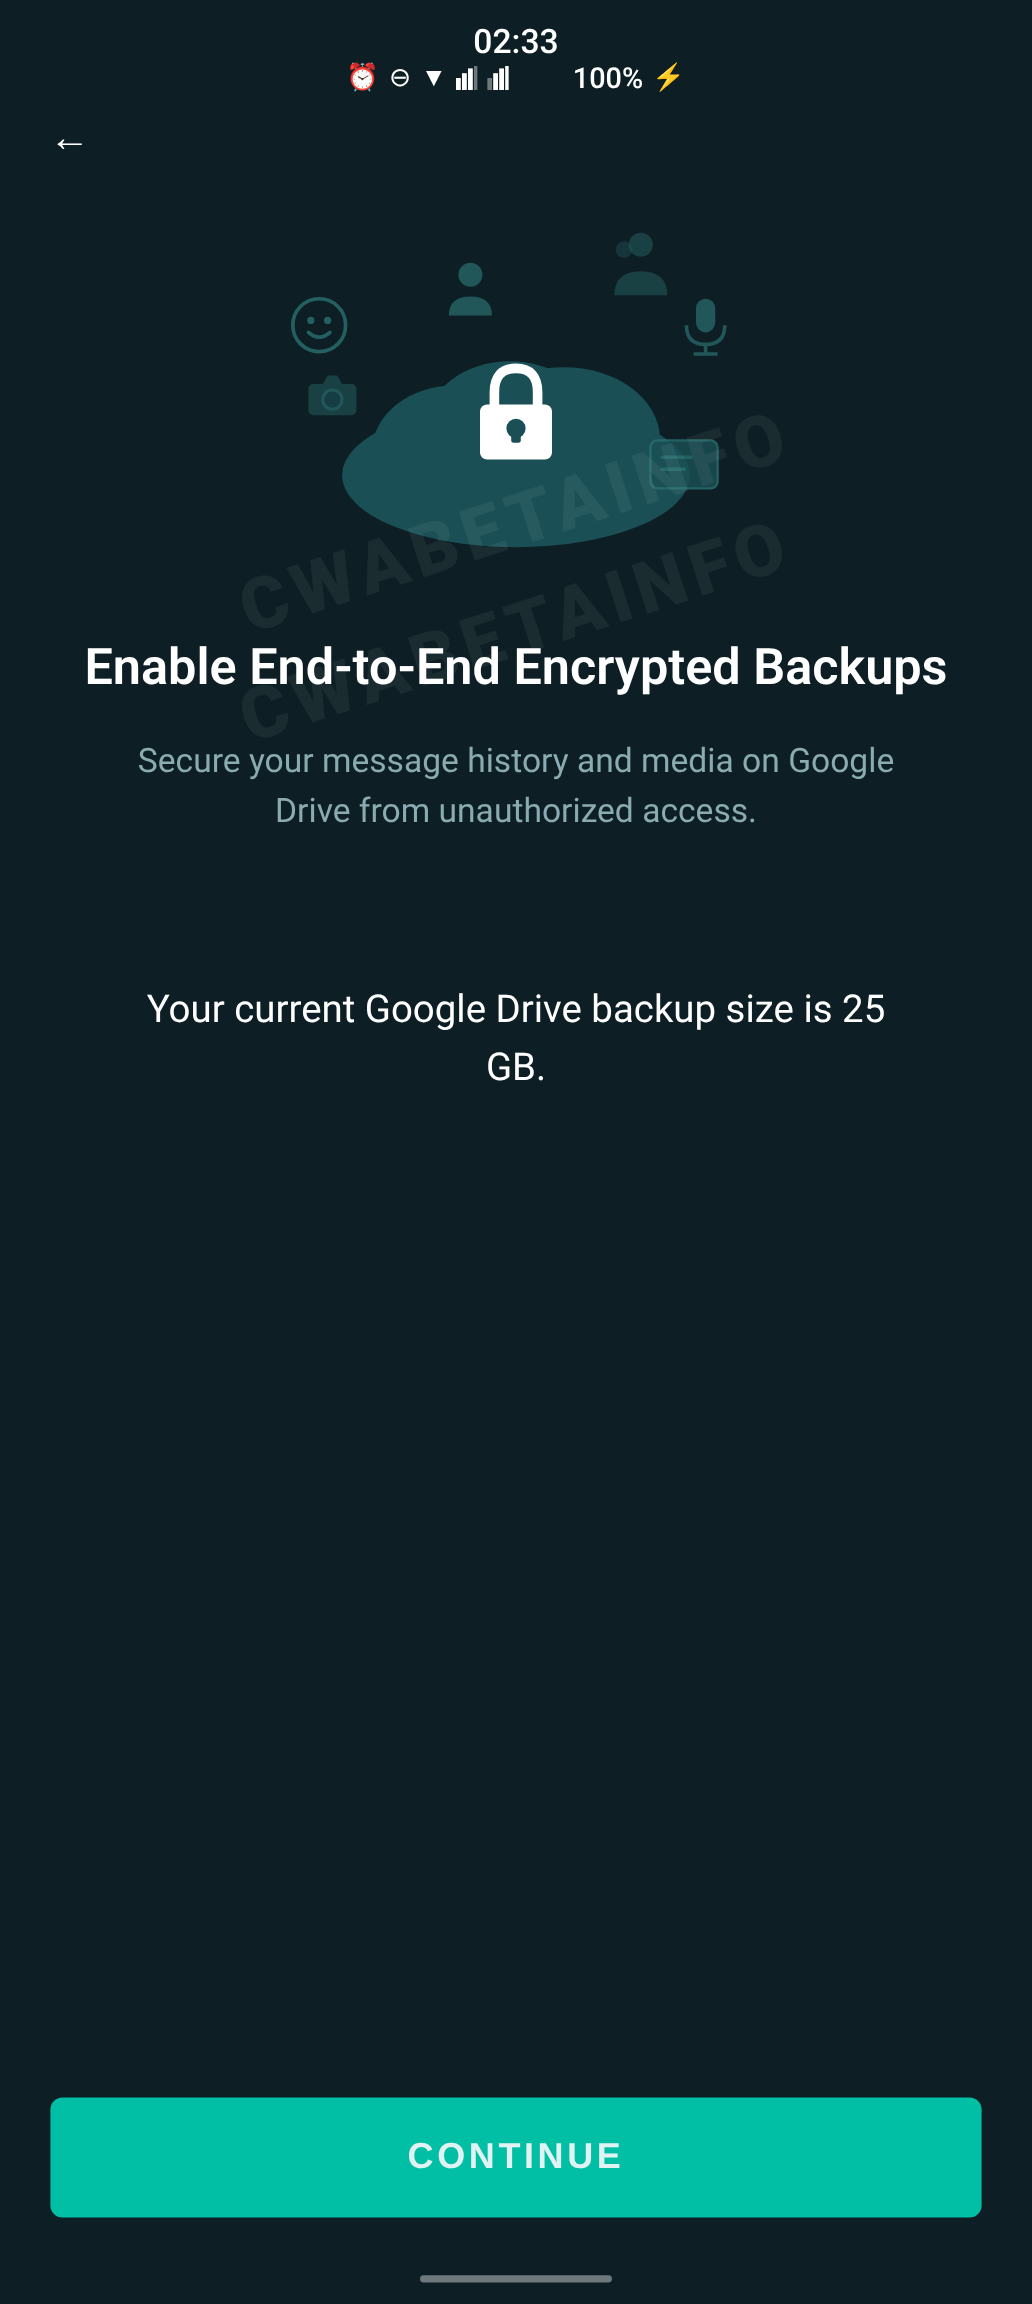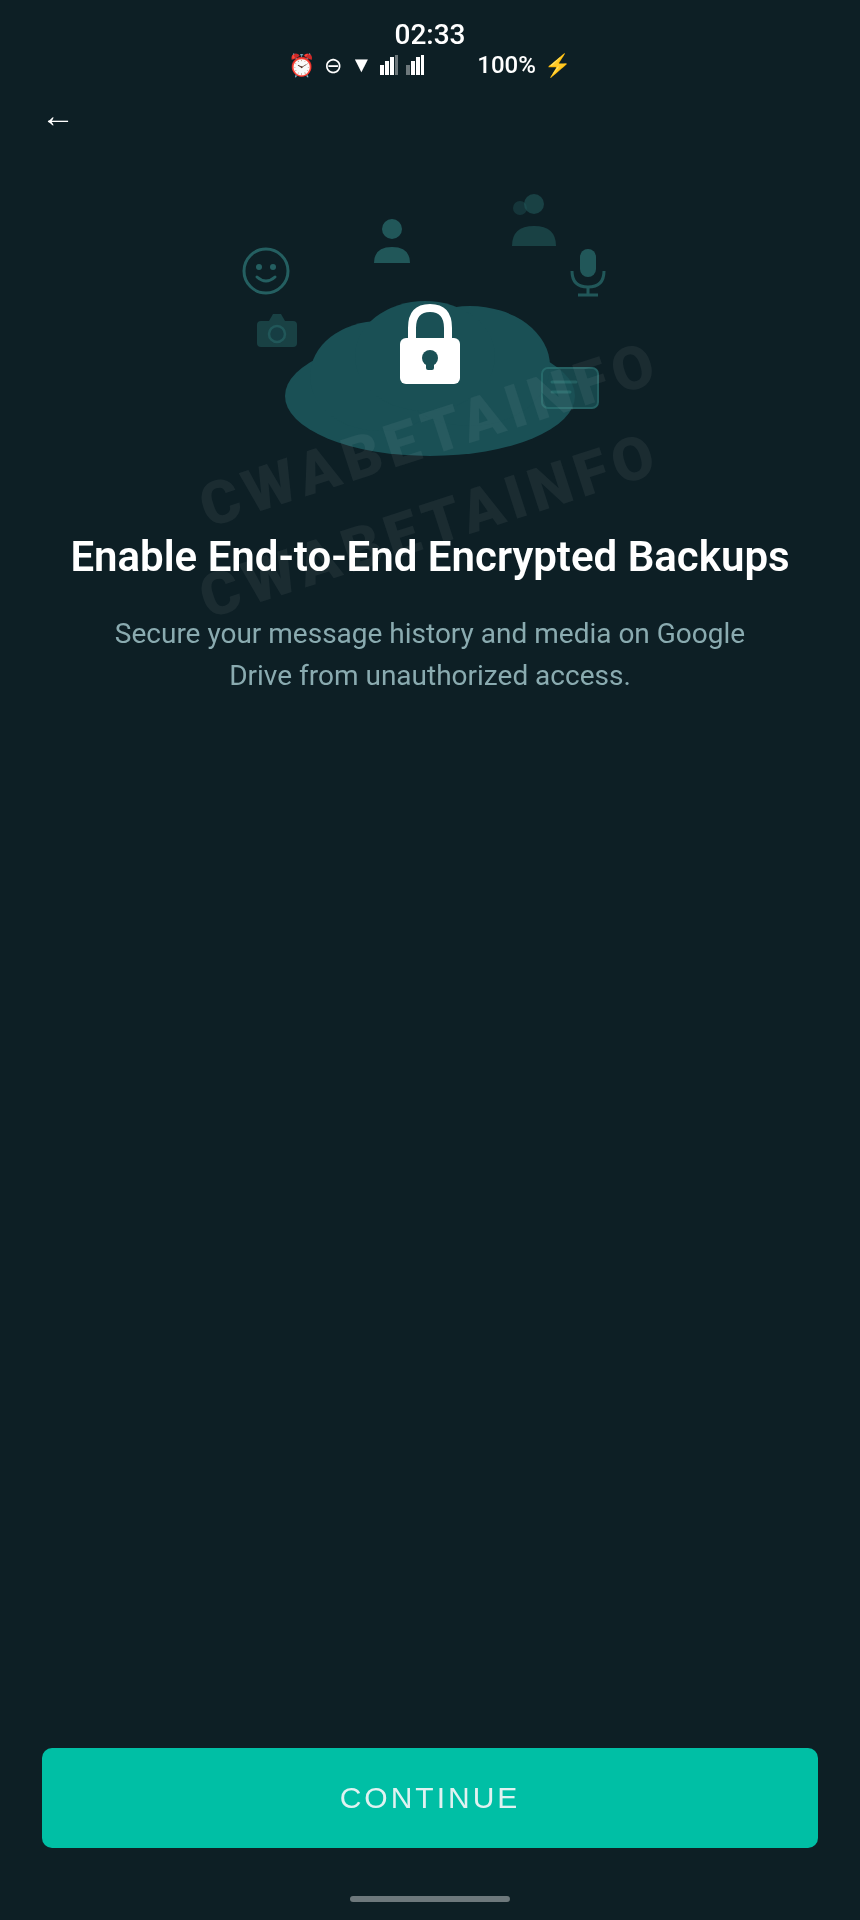--- a/index.html
+++ b/index.html
@@ -175,21 +175,21 @@
       position: absolute;
       bottom: 72px;
       left: 42px;
       right: 42px;
       height: 100px;
       background-color: #00bfa5;
       border: none;
       border-radius: 10px;
       color: #e0f2f1;
       font-size: 30px;
-      font-weight: 400;
+      font-weight: 700;
       letter-spacing: 3px;
       cursor: pointer;
       display: flex;
       align-items: center;
       justify-content: center;
     }
 
     
     .home-indicator {
       position: absolute;
@@ -323,17 +323,18 @@
 </div>
 
 <div style="position:absolute; top:280px; left:0; right:0; height:400px; display:flex; flex-direction:column; justify-content:center; align-items:center; pointer-events:none; z-index:3; overflow:hidden;">
   <div style="transform:rotate(-18deg); color:rgba(255,255,255,0.06); font-size:60px; font-weight:900; letter-spacing:6px; white-space:nowrap;">CWABETAINFO</div>
   <div style="transform:rotate(-18deg); color:rgba(255,255,255,0.06); font-size:60px; font-weight:900; letter-spacing:6px; white-space:nowrap; margin-top:20px;">CWABETAINFO</div>
 </div>
 
 <div class="content-area">
   <h1 class="main-title">Enable End-to-End Encrypted Backups</h1>
   <p class="subtitle">Secure your message history and media on Google Drive from unauthorized access.</p>
+  <p class="backup-info">Your current Google Drive backup size is 25 GB.</p>
 </div>
 
 <button class="continue-button">CONTINUE</button>
 
 <div class="home-indicator"></div>
 
 </body></html>

